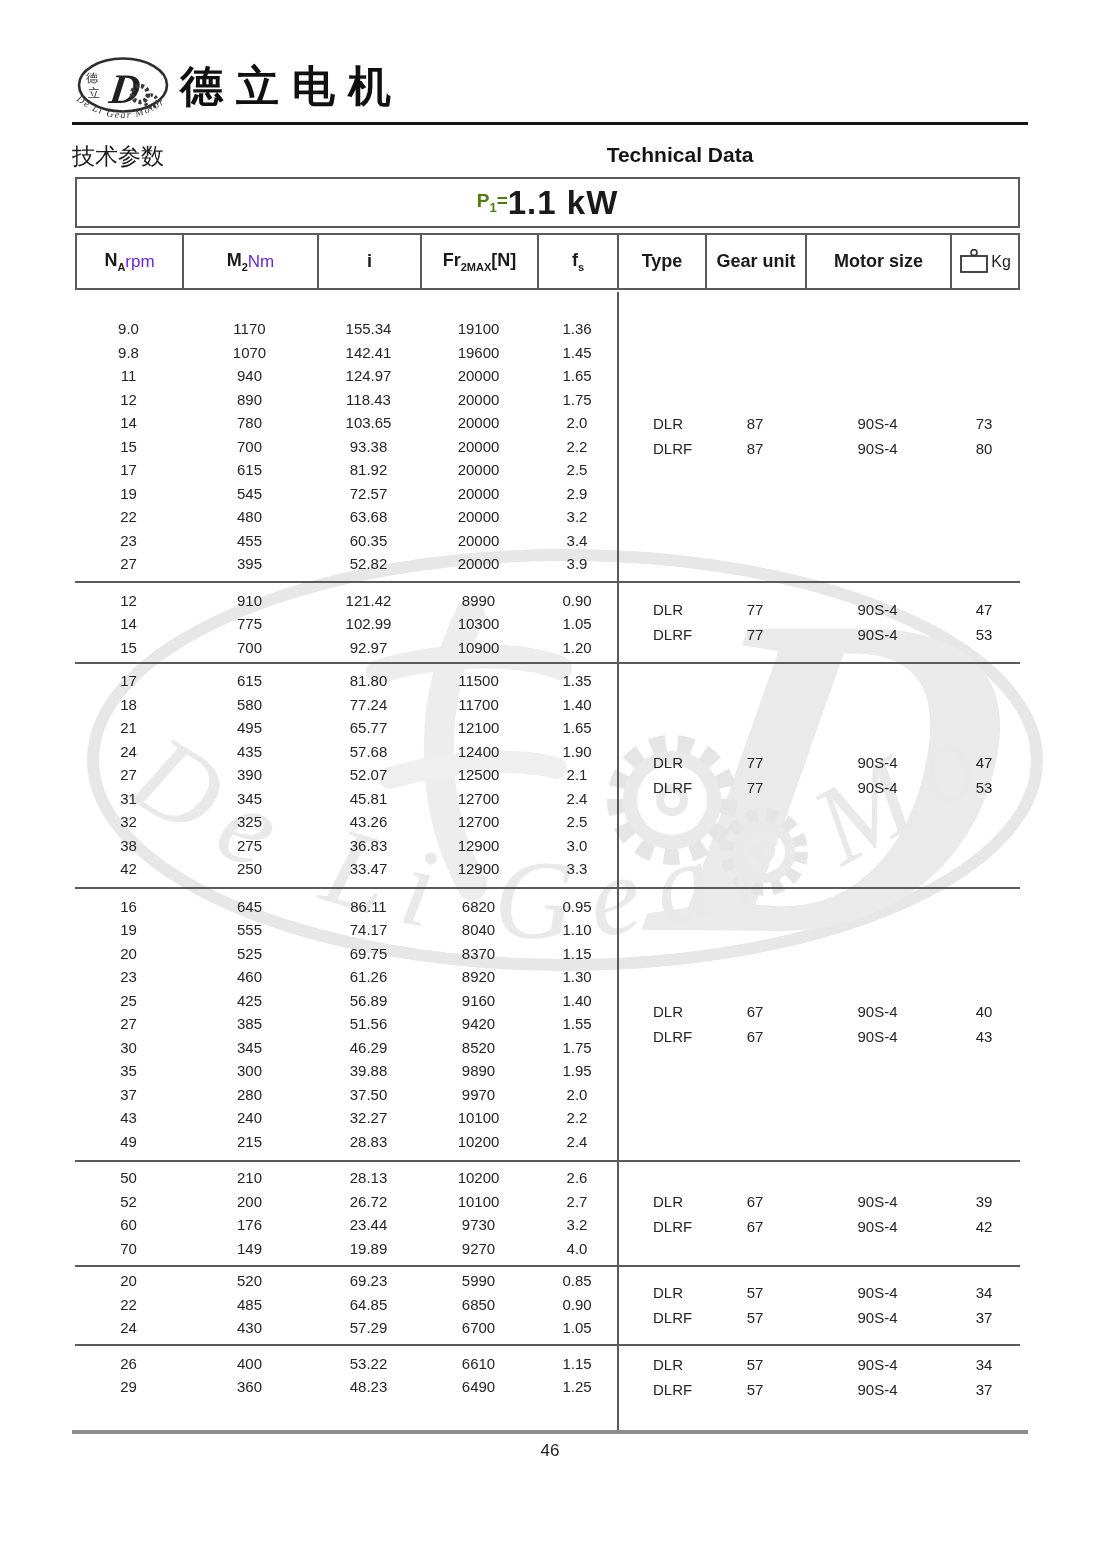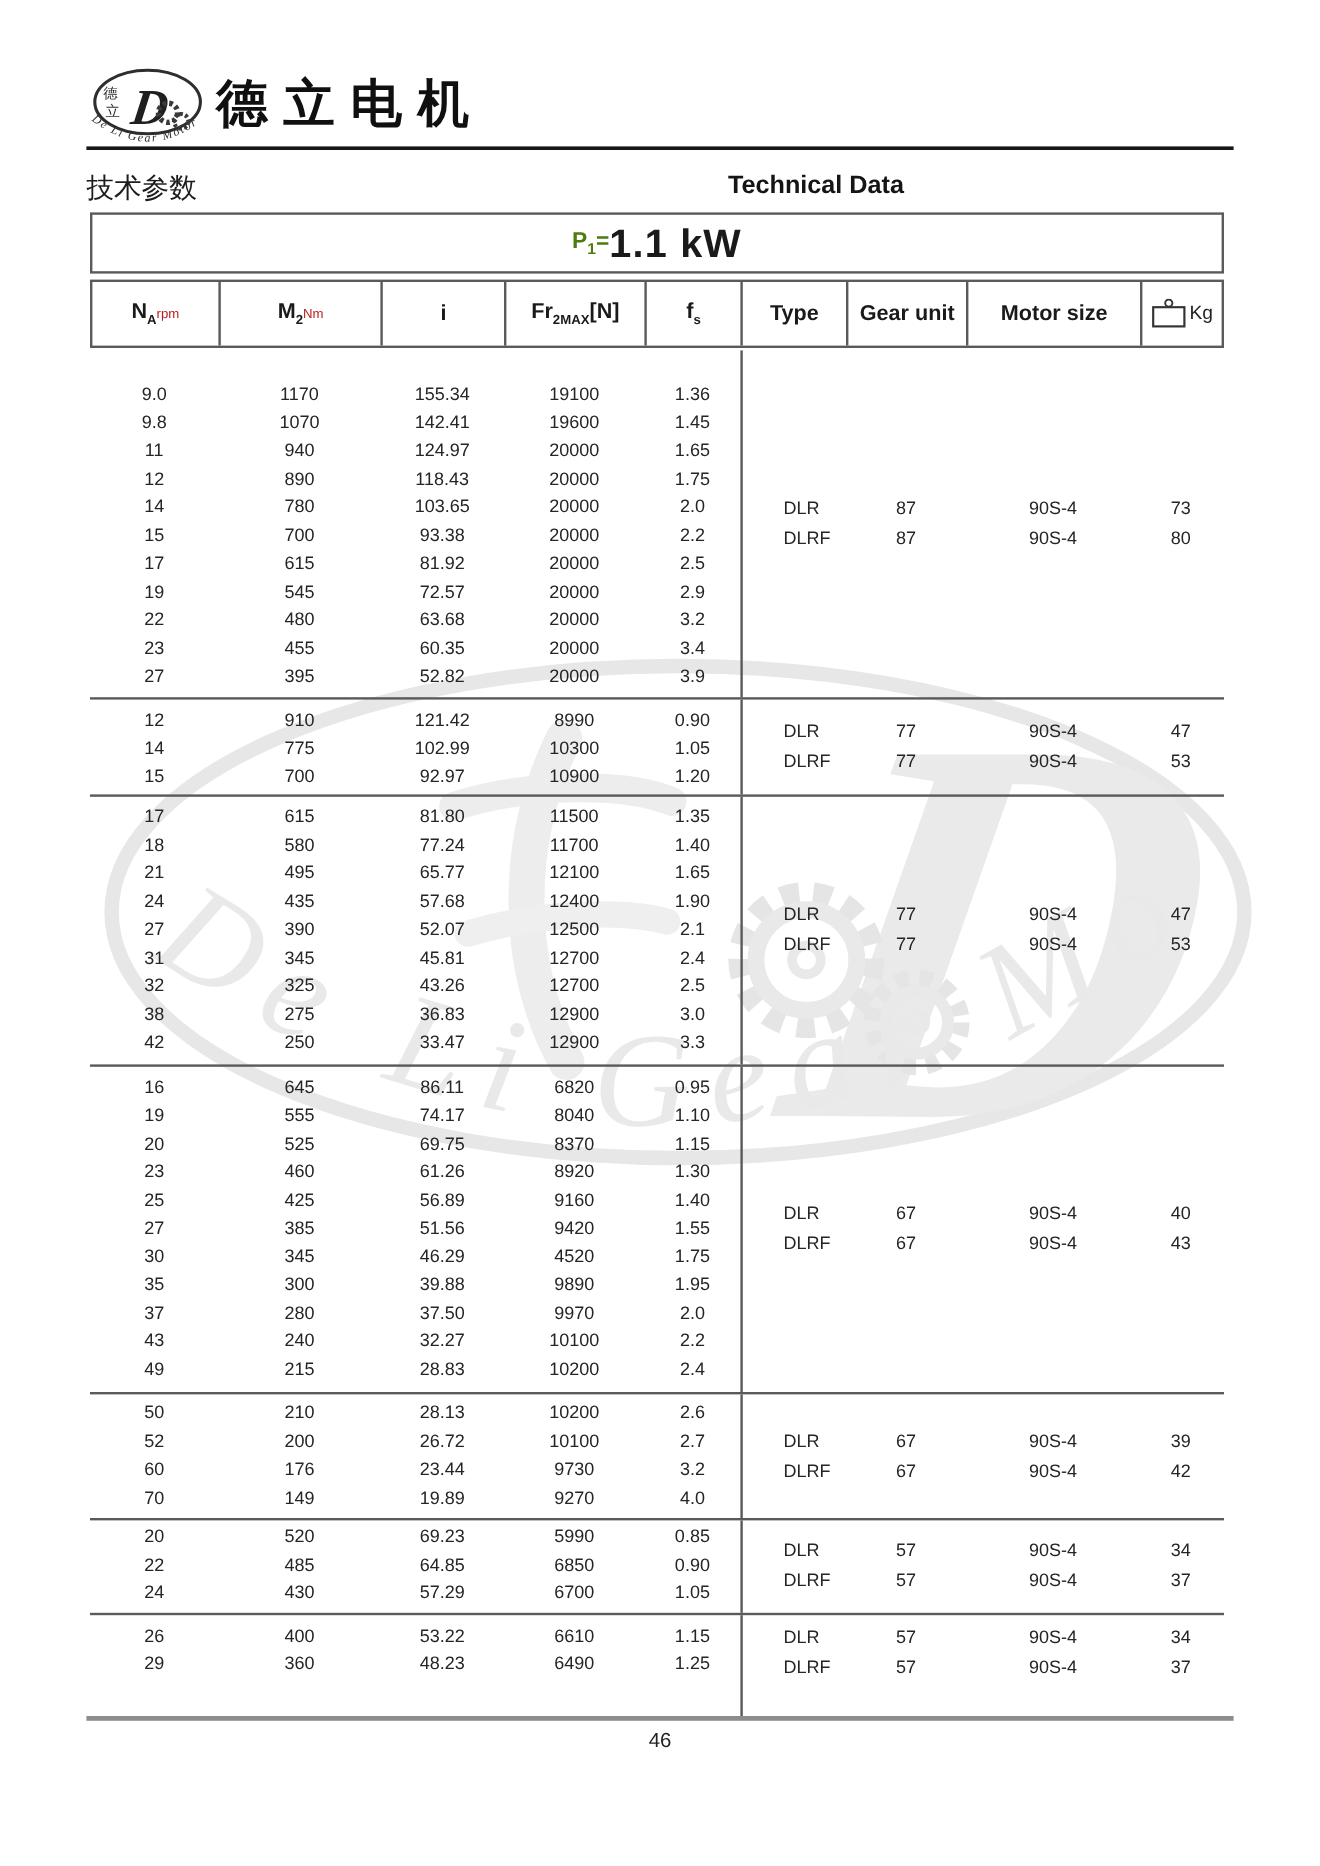--- a/index.html
+++ b/index.html
@@ -21,21 +21,21 @@
   .pbox .psmall sub{font-size:13px;}
   .pbox .pbig{font-size:33px;font-weight:bold;color:#1a1a1a;letter-spacing:1px;}
 
   .thead{left:75px;top:233px;width:945px;height:57px;border:2px solid #5a5a5a;box-sizing:border-box;
          display:flex;}
   .hcell{border-right:2px solid #5a5a5a;box-sizing:border-box;display:flex;flex-direction:row;
          align-items:center;justify-content:center;line-height:1.15;}
   .hcell:last-child{border-right:none;}
   .hmain{font-size:18px;font-weight:bold;color:#1a1a1a;}
   .hmain sub{font-size:11px;}
-  .hunit{font-size:11px;color:#b91c1c;margin-top:1px;}
+  .hunit{font-size:17px;color:#6d28d9;margin-top:1px;}
   .kgcell .kglabel{font-size:16px;color:#1f1f1f;margin-top:1px;}
 
   .tbody{left:75px;top:292px;width:945px;}
   .group{display:flex;}
   .group + .group{border-top:2px solid #5a5a5a;}
   .left{width:542px;box-sizing:border-box;}
   .right{width:403px;box-sizing:border-box;border-left:2px solid #5a5a5a;
          display:flex;flex-direction:column;justify-content:center;}
   .drow{display:flex;line-height:23.5px;font-size:15px;color:#252525;}
   .vrow{display:flex;line-height:25px;font-size:15px;color:#252525;}
@@ -405,21 +405,21 @@
               <span class="c c0">27</span>
               <span class="c c1">385</span>
               <span class="c c2">51.56</span>
               <span class="c c3">9420</span>
               <span class="c c4">1.55</span>
             </div>
             <div class="drow">
               <span class="c c0">30</span>
               <span class="c c1">345</span>
               <span class="c c2">46.29</span>
-              <span class="c c3">4520</span>
+              <span class="c c3">8520</span>
               <span class="c c4">1.75</span>
             </div>
             <div class="drow">
               <span class="c c0">35</span>
               <span class="c c1">300</span>
               <span class="c c2">39.88</span>
               <span class="c c3">9890</span>
               <span class="c c4">1.95</span>
             </div>
             <div class="drow">

